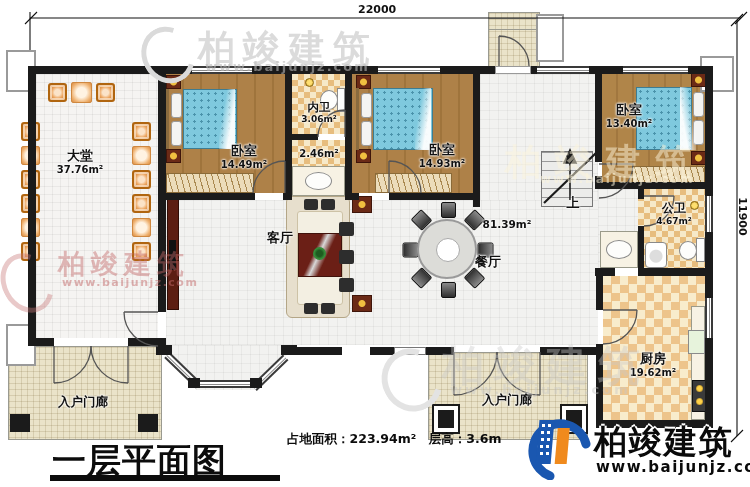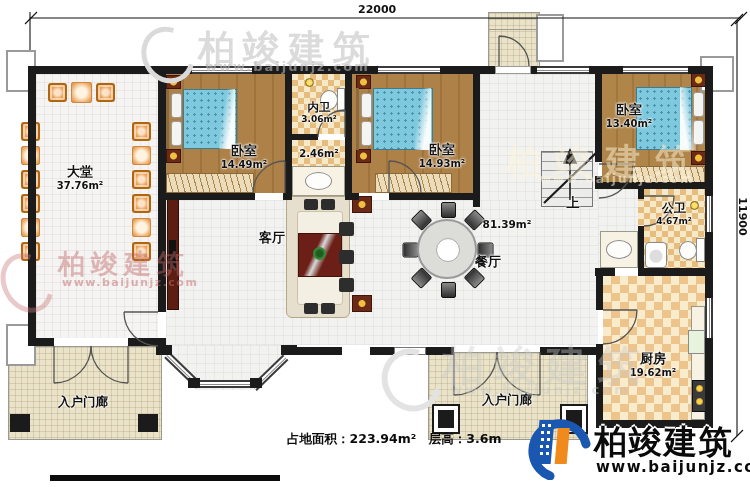--- a/index.html
+++ b/index.html
@@ -265,42 +265,42 @@
       <line x1="30" y1="12" x2="30" y2="50"></line>
       <line x1="737" y1="20" x2="737" y2="436"></line>
       <line x1="731" y1="26" x2="743" y2="14"></line>
       <line x1="731" y1="442" x2="743" y2="430"></line>
     </g>
   </svg>
 
   <div class="abs dim" style="left:358px;top:3px;">22000</div>
   <div class="abs dim" style="left:723px;top:210px;transform:rotate(90deg);">11900</div>
 
-  <div class="abs rlabel" style="left:45px;top:165px;width:70px;">
+  <div class="abs rlabel" style="left:45px;top:149px;width:70px;">
     <div class="rname">大堂</div>
     <div class="rarea">37.76m²</div>
   </div>
   <div class="abs rlabel" style="left:208px;top:144px;width:72px;">
     <div class="rname">卧室</div>
     <div class="rarea">14.49m²</div>
   </div>
   <div class="abs rlabel" style="left:295px;top:101px;width:48px;">
     <div class="rname" style="font-size:11.5px;">内卫</div>
     <div class="rarea" style="font-size:9px;">3.06m²</div>
   </div>
   <div class="abs rlabel rarea" style="left:296px;top:148px;width:46px;">2.46m²</div>
   <div class="abs rlabel" style="left:406px;top:143px;width:72px;">
     <div class="rname">卧室</div>
     <div class="rarea">14.93m²</div>
   </div>
   <div class="abs rlabel" style="left:593px;top:103px;width:72px;">
     <div class="rname">卧室</div>
     <div class="rarea">13.40m²</div>
   </div>
-  <div class="abs rlabel rname" style="left:252px;top:231px;width:40px;">客厅</div>
+  <div class="abs rlabel rname" style="left:260px;top:231px;width:40px;">客厅</div>
   <div class="abs rlabel rname" style="left:468px;top:255px;width:40px;">餐厅</div>
   <div class="abs rlabel rarea" style="left:480px;top:218px;width:54px;font-size:10.5px;">81.39m²</div>
   <div class="abs rlabel" style="left:648px;top:202px;width:52px;">
     <div class="rname" style="font-size:12px;">公卫</div>
     <div class="rarea" style="font-size:9px;">4.67m²</div>
   </div>
   <div class="abs rlabel" style="left:620px;top:352px;width:66px;">
     <div class="rname">厨房</div>
     <div class="rarea">19.62m²</div>
   </div>
@@ -313,20 +313,21 @@
   <div class="abs wm" style="left:205px;top:59px;font-size:13px;color:rgba(185,185,185,.6);letter-spacing:2px;">www.baijunjz.com</div>
   <div class="abs wm" style="left:505px;top:138px;font-size:36px;color:rgba(252,244,218,.5);letter-spacing:14px;">柏竣建筑</div>
   <div class="abs wm" style="left:540px;top:172px;font-size:12px;color:rgba(252,244,218,.55);letter-spacing:2px;">www.baijunjz.com</div>
   <div class="abs wm-glyph" style="left:2px;top:252px;width:40px;height:52px;border-width:5px;border-color:rgba(200,120,120,.4) transparent rgba(200,120,120,.4) rgba(200,120,120,.4);"></div>
   <div class="abs wm" style="left:58px;top:246px;font-size:27px;color:rgba(195,105,105,.45);letter-spacing:6px;">柏竣建筑</div>
   <div class="abs wm" style="left:62px;top:276px;font-size:11px;color:rgba(195,105,105,.5);letter-spacing:1.5px;">www.baijunjz.com</div>
   <div class="abs wm-glyph" style="left:382px;top:348px;width:48px;height:52px;border-width:6px;border-color:#e3e3e3 transparent #e3e3e3 #e3e3e3;"></div>
   <div class="abs wm" style="left:442px;top:338px;font-size:42px;color:rgba(200,200,200,.4);letter-spacing:10px;">柏竣建筑</div>
   <div class="abs wm" style="left:450px;top:382px;font-size:13px;color:rgba(200,200,200,.45);letter-spacing:3px;">www.baijunjz.com</div>
 
+  <div class="abs ptitle" style="left:52px;top:438px;">一层平面图</div>
   <div class="abs t-underline" style="left:50px;top:475px;width:230px;"></div>
   <div class="abs stats" style="left:287px;top:431px;">
     <div><span>占地面积：223.94m²</span>　<span>层高：3.6m</span></div>
   </div>
 
   <div class="abs" style="left:510px;top:414px;width:238px;height:68px;z-index:31;">
     <svg width="82" height="66" viewBox="0 0 82 66" style="position:absolute;left:0;top:0;">
       <path d="M 40 62 A 27 27 0 1 1 76 30" fill="none" stroke="#1a57b0" stroke-width="9" stroke-linecap="round"></path>
       <rect x="30" y="6" width="15" height="44" fill="#1a57b0" transform="skewX(-5)"></rect>
       <rect x="49" y="14" width="12" height="36" fill="#f08a1d" transform="skewX(-5)"></rect>

